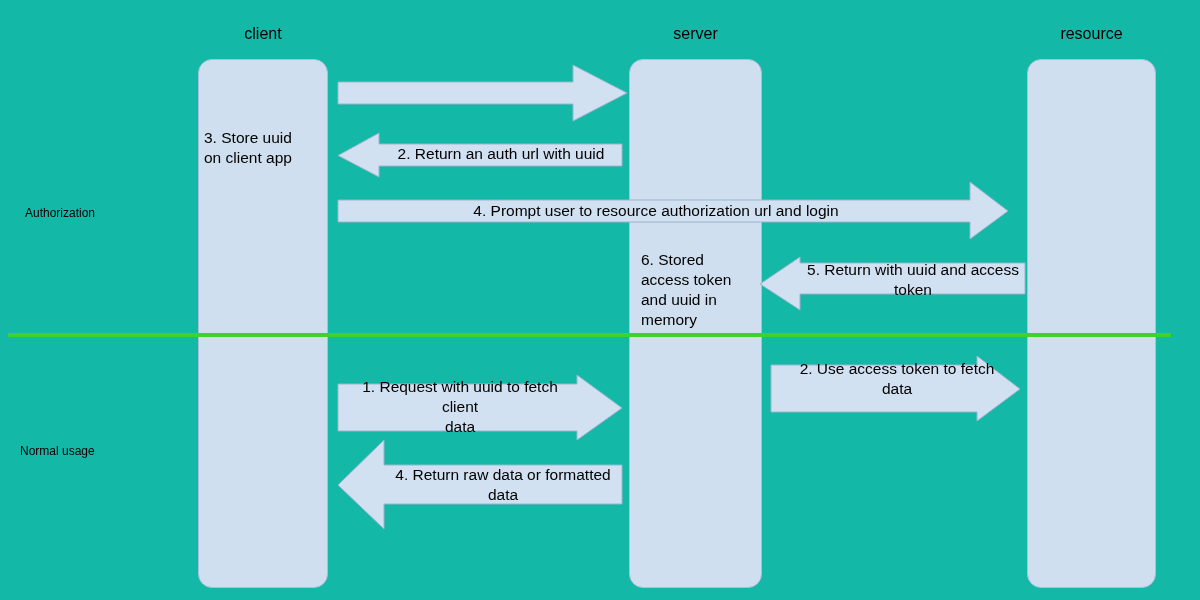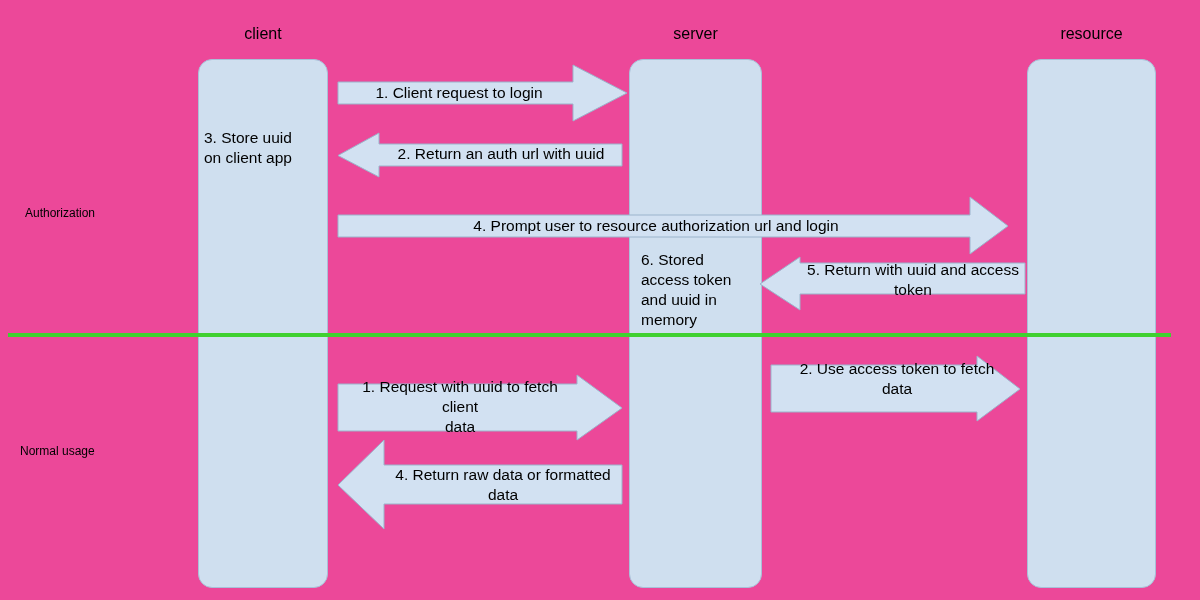--- a/index.html
+++ b/index.html
@@ -8,21 +8,21 @@
     background: #ffffff;
   }
   body {
     font-family: "Liberation Sans", sans-serif;
     color: #000000;
   }
   #canvas {
     position: relative;
     width: 1200px;
     height: 600px;
-    background: #ec4899;
+    background: #14b8a6;
     overflow: hidden;
   }
 
   
   .lane {
     position: absolute;
     background: #cfdfef;
     border: 1px solid #a8c0d8;
     border-radius: 14px;
     box-sizing: border-box;
@@ -103,31 +103,30 @@
 
   <div class="phase-label" style="left:25px; top:203px;">Authorization</div>
   <div class="phase-label" style="left:20px; top:441px;">Normal usage</div>
 
   <div class="divider" style="left:8px; top:333px; width:1163px;"></div>
 
   <div class="arrow" style="left:338px; top:64px; width:290px; height:58px;">
     <svg width="290" height="58" viewBox="0 0 290 58">
       <path d="M0,18 L235,18 L235,1 L289,29 L235,57 L235,40 L0,40 Z" fill="#d2e1f2" stroke="#9bb4cc" stroke-width="1"></path>
     </svg>
-    <div class="arrow-label" style="left:6px; top:18px; width:230px; height:22px;">1. Client request to login</div>
   </div>
 
   <div class="arrow" style="left:338px; top:133px; width:285px; height:45px;">
     <svg width="285" height="45" viewBox="0 0 285 45">
       <path d="M284,11 L41,11 L41,0 L0,22.5 L41,44 L41,33 L284,33 Z" fill="#d2e1f2" stroke="#9bb4cc" stroke-width="1"></path>
     </svg>
     <div class="arrow-label" style="left:45px; top:11px; width:236px; height:20px;">2. Return an auth url with uuid</div>
   </div>
 
-  <div class="arrow" style="left:338px; top:197px; width:671px; height:58px;">
+  <div class="arrow" style="left:338px; top:182px; width:671px; height:58px;">
     <svg width="671" height="58" viewBox="0 0 671 58">
       <path d="M0,18 L632,18 L632,0 L670,29 L632,57 L632,40 L0,40 Z" fill="#d2e1f2" stroke="#9bb4cc" stroke-width="1"></path>
     </svg>
     <div class="arrow-label" style="left:6px; top:18px; width:624px; height:22px;">4. Prompt user to resource authorization url and login</div>
   </div>
 
   <div class="arrow" style="left:760px; top:257px; width:266px; height:54px;">
     <svg width="266" height="54" viewBox="0 0 266 54">
       <path d="M265,6 L40,6 L40,0 L0,27 L40,53 L40,37 L265,37 Z" fill="#d2e1f2" stroke="#9bb4cc" stroke-width="1"></path>
     </svg>

